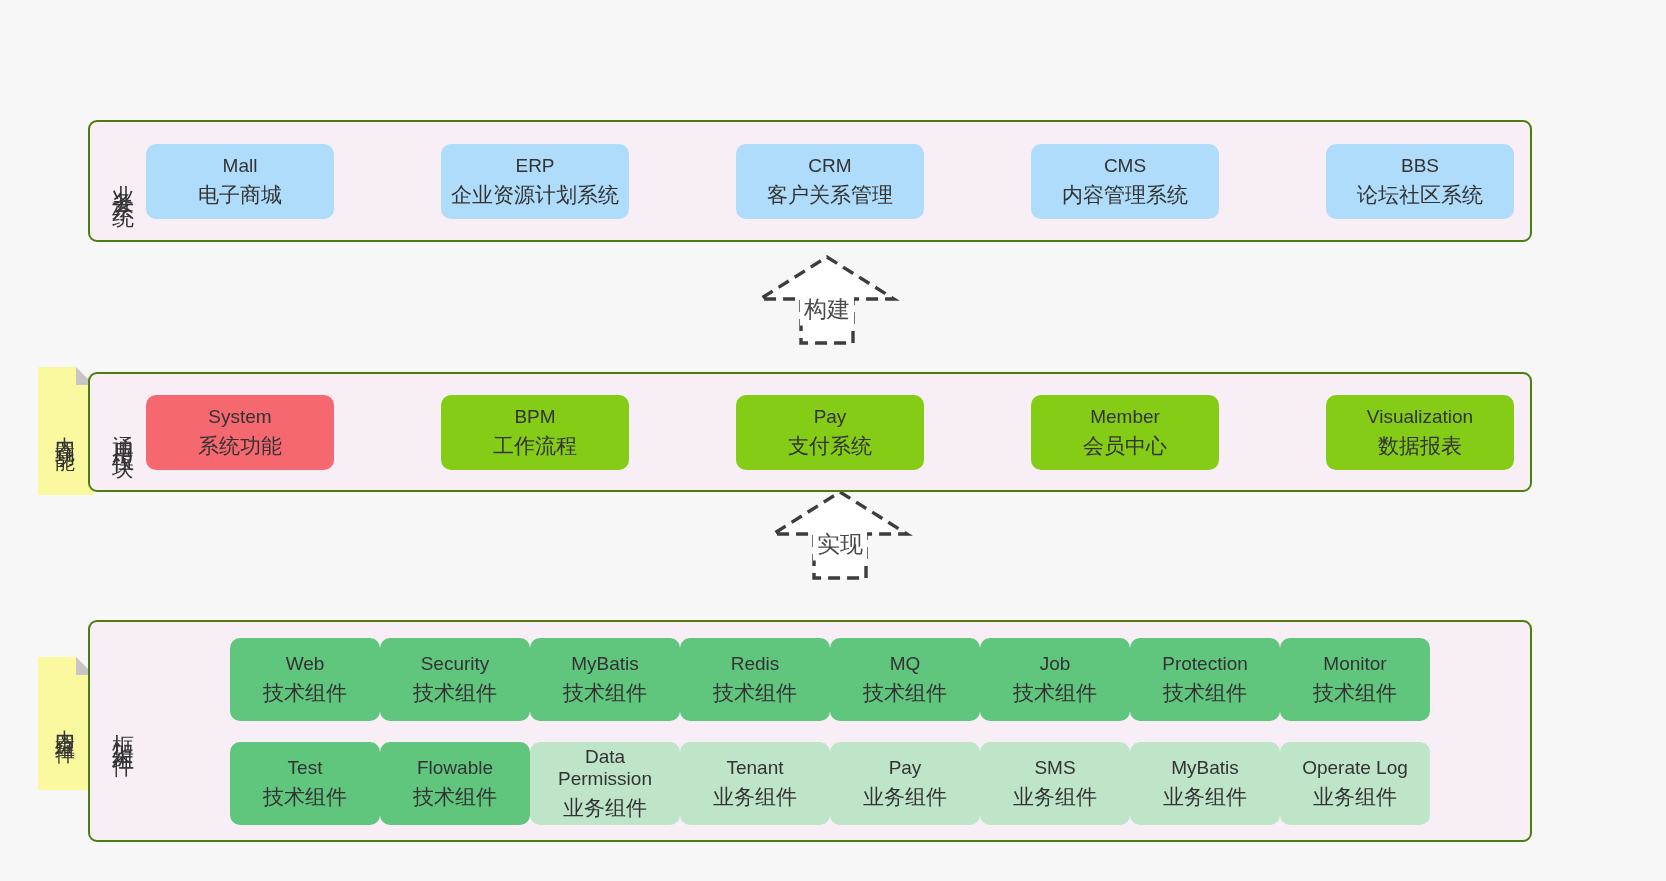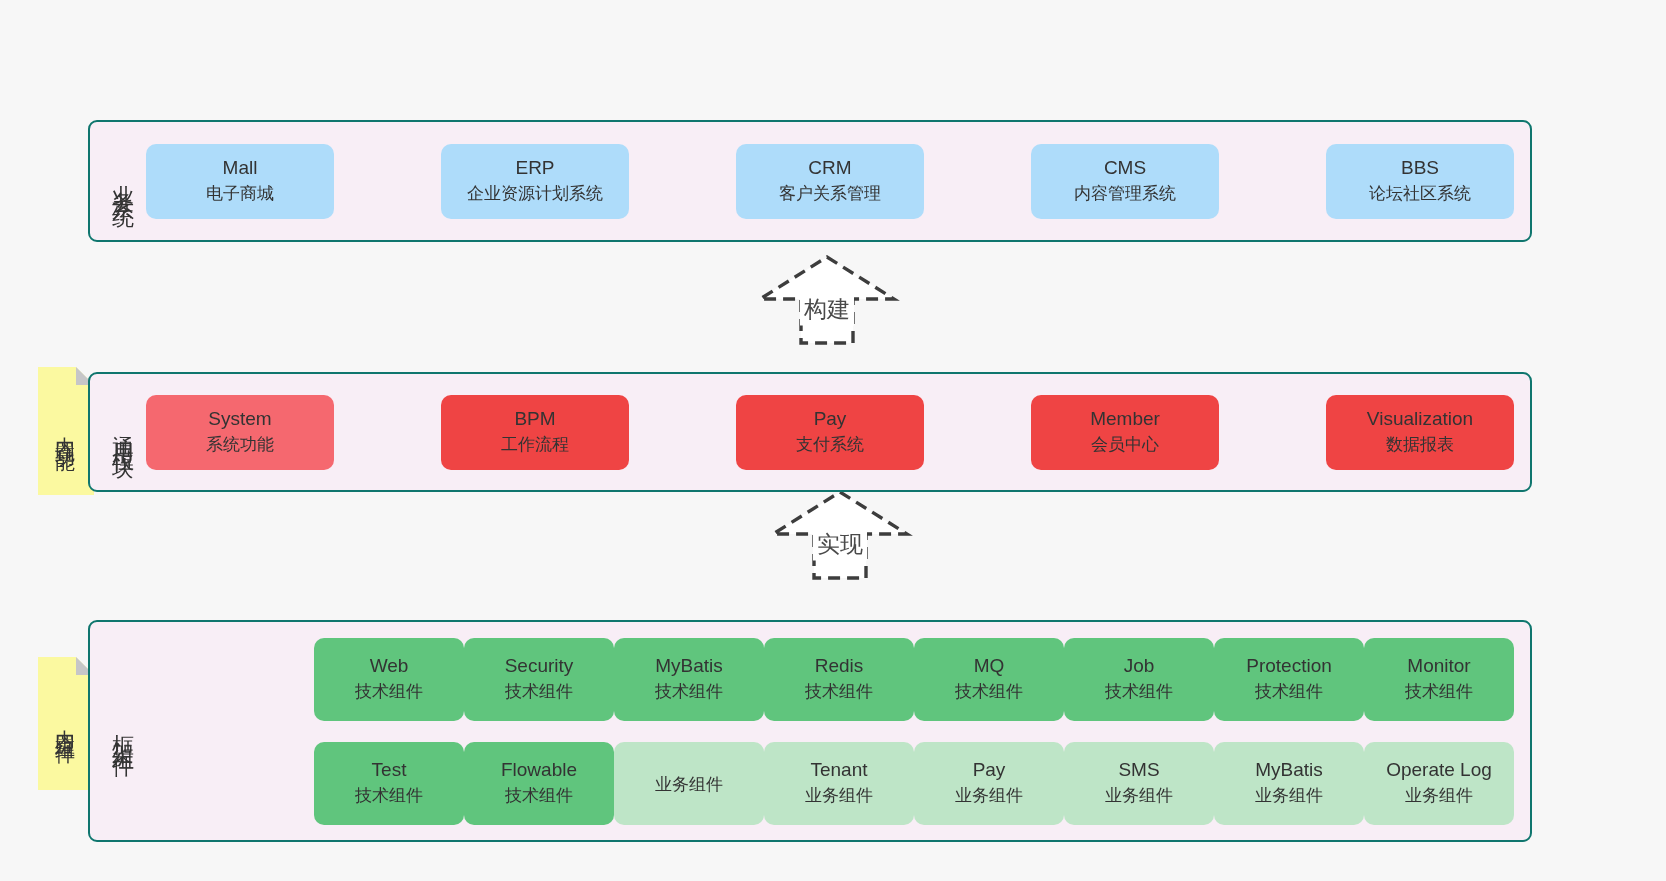--- a/index.html
+++ b/index.html
@@ -8,21 +8,21 @@
     width:1666px;height:881px;
     background:#f7f7f7;
     font-family:"Liberation Sans","DejaVu Sans",sans-serif;
     color:#333;
     overflow:hidden;
   }
   
   .panel{
     position:absolute;
     background:#f8eef6;
-    border:2px solid #0f766e;
+    border:2px solid #4d7c0f;
     border-radius:9px;
     box-sizing:border-box;
     display:flex;
     align-items:center;
     z-index:2;
   }
   #band-business{left:88px;top:120px;width:1444px;height:122px;}
   #band-modules {left:88px;top:372px;width:1444px;height:120px;}
   #band-components{left:88px;top:620px;width:1444px;height:222px;}
 
@@ -45,42 +45,42 @@
     padding:0 16px 0 8px;
   }
   .grid{
     flex:1;
     display:flex;
     flex-direction:column;
     justify-content:center;
     gap:21px;
     padding:0 16px 0 8px;
   }
-  .grid .row{display:flex;justify-content:flex-end;}
+  .grid .row{display:flex;justify-content:center;}
 
   
   .box{
     border-radius:10px;
     display:flex;
     flex-direction:column;
     justify-content:center;
     align-items:center;
     text-align:center;
     box-sizing:border-box;
     padding:4px 6px;
   }
   .wide{width:188px;height:75px;}
   .cell{width:150px;height:83px;}
   .blue{background:#aedcfa;}
   .red{background:#f5686f;}
-  .pink{background:#ef4444;}
+  .pink{background:#84cc16;}
   .green{background:#60c57d;}
   .green-light{background:#bee5c7;}
   .box-name{font-size:19px;line-height:1.2;color:#333;}
-  .box-desc{font-size:17px;line-height:1.2;color:#333;margin-top:4px;font-family:Liberation Serif, serif;}
+  .box-desc{font-size:21px;line-height:1.2;color:#333;margin-top:4px;}
 
   
   .arrow{position:absolute;width:170px;height:95px;z-index:1;}
   #arrow-build{left:742px;top:252px;}
   #arrow-implement{left:755px;top:487px;}
   .arrow svg{display:block;}
   .arrow-label{
     position:absolute;
     left:50%;top:57px;
     transform:translate(-50%,-50%);
@@ -235,20 +235,21 @@
     <div class="row">
       <div class="box cell green">
         <div class="box-name">Test</div>
         <div class="box-desc">技术组件</div>
       </div>
       <div class="box cell green">
         <div class="box-name">Flowable</div>
         <div class="box-desc">技术组件</div>
       </div>
       <div class="box cell green-light">
+        <div class="box-name">Data Permission</div>
         <div class="box-desc">业务组件</div>
       </div>
       <div class="box cell green-light">
         <div class="box-name">Tenant</div>
         <div class="box-desc">业务组件</div>
       </div>
       <div class="box cell green-light">
         <div class="box-name">Pay</div>
         <div class="box-desc">业务组件</div>
       </div>

